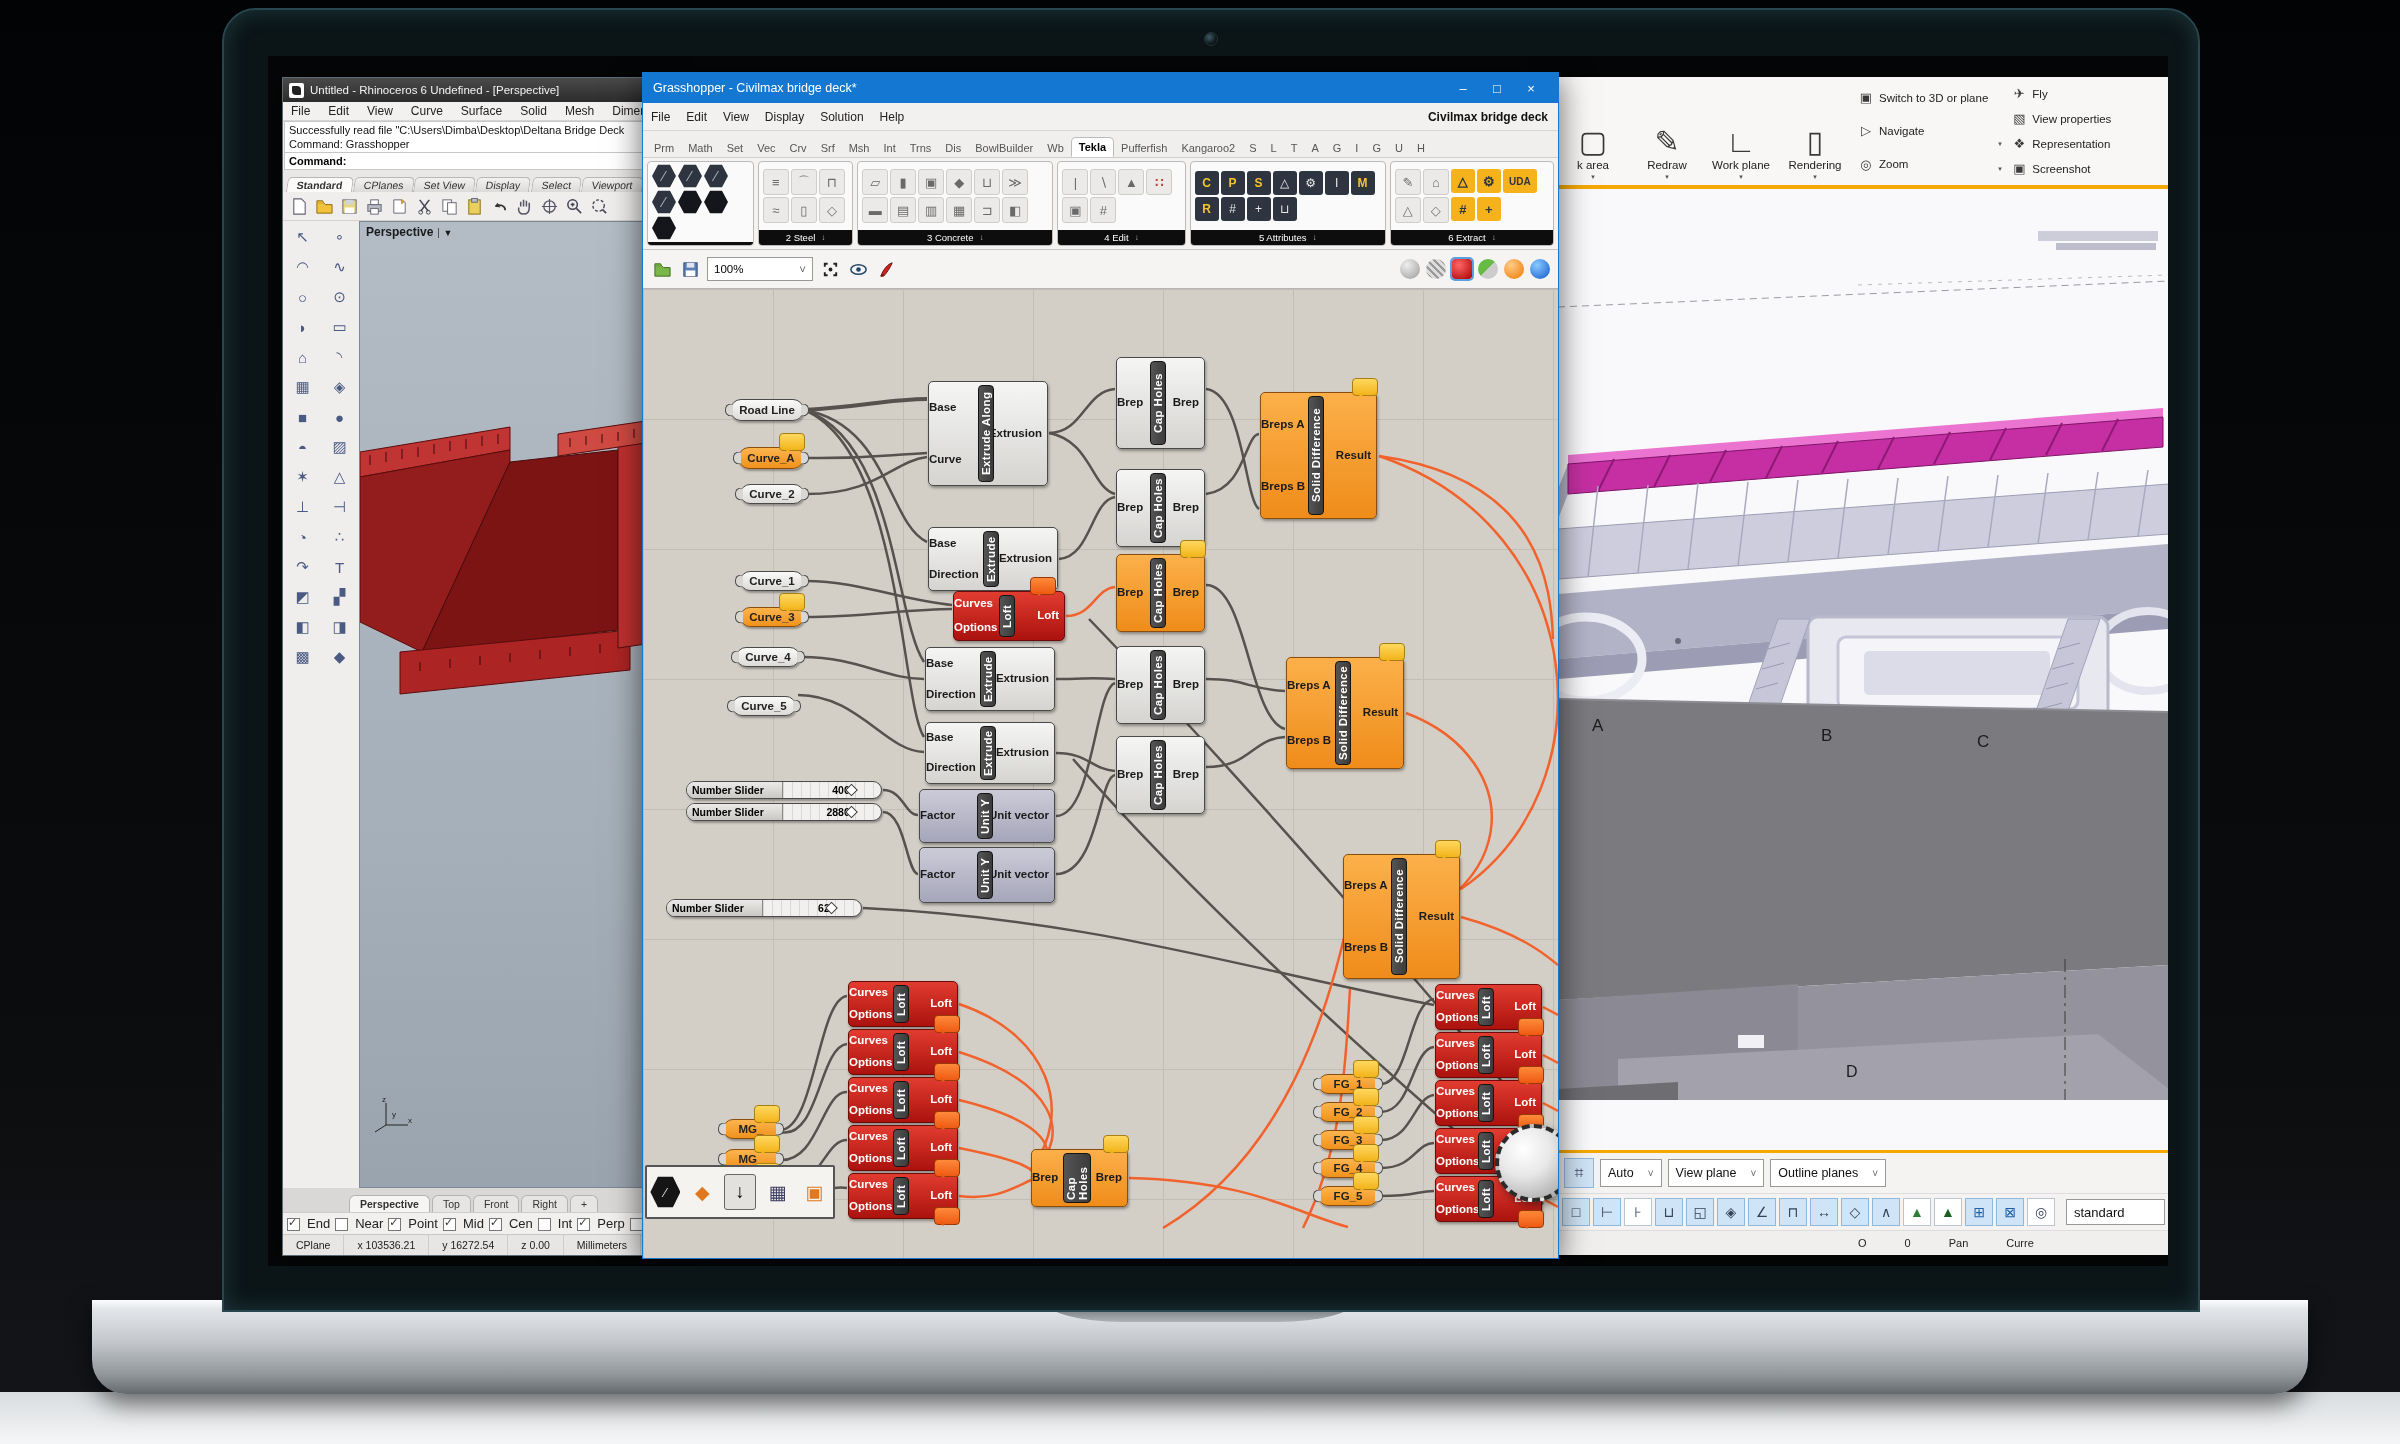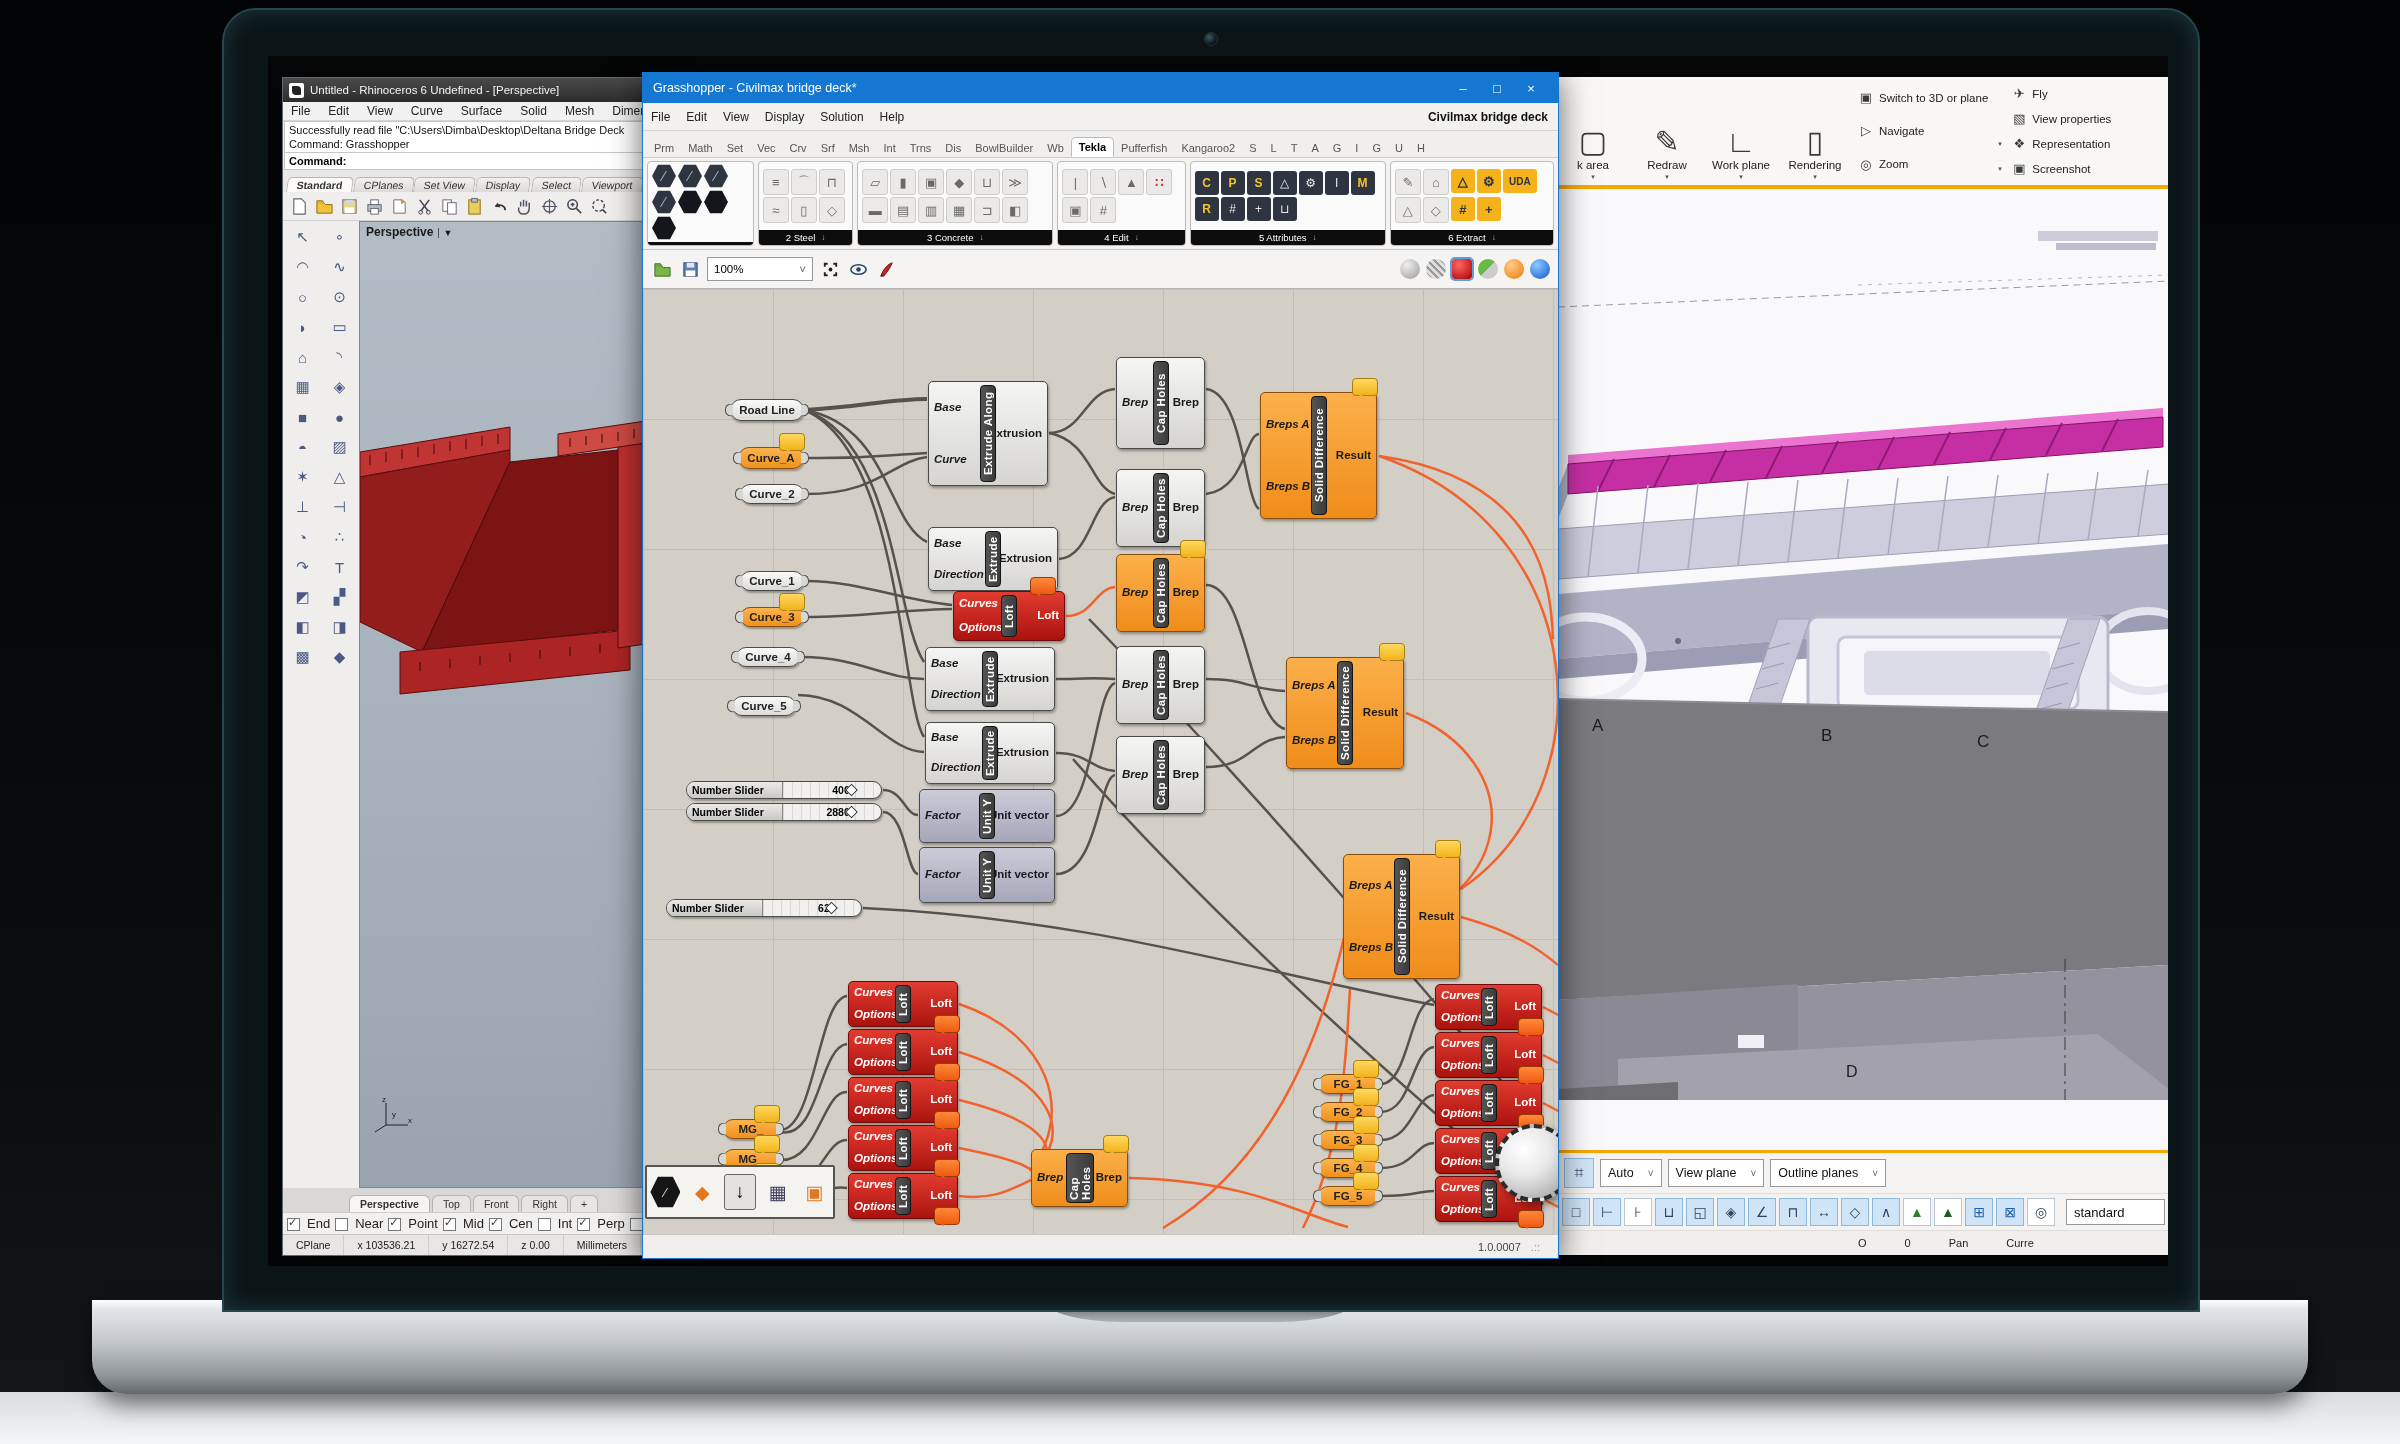--- a/index.html
+++ b/index.html
@@ -99,21 +99,21 @@
   .pill.orange{background:linear-gradient(180deg,#fcb44e,#f0921d);border-color:#8a4d0c;}
   .pill::before,.pill::after{content:"";position:absolute;top:50%;transform:translateY(-50%);width:7px;height:11px;background:#d8d7d4;border:1px solid #4a4a4a;}
   .pill::before{left:-6px;border-radius:6px 0 0 6px;border-right:none;}
   .pill::after{right:-6px;border-radius:0 6px 6px 0;border-left:none;}
   .comp{display:flex;border:1px solid #4a4a4a;border-radius:5px;box-shadow:1px 2px 3px rgba(0,0,0,.35);}
   .comp.gray{background:linear-gradient(180deg,#f5f5f4,#d5d4d1);color:#1a1a1a;}
   .comp.red{background:linear-gradient(180deg,#e23c30,#ab120e);border-color:#6e0a0a;color:#fff;}
   .comp.orange{background:linear-gradient(180deg,#fcb04a,#ef8c1a);border-color:#8a4d0c;color:#1a1a1a;}
   .comp.unit{background:linear-gradient(180deg,#cbcbd8,#a6a6ba);color:#1a1a1a;}
   .comp .col{flex:1;display:flex;flex-direction:column;justify-content:space-around;min-width:0;}
-  .comp .col.in{align-items:flex-start;padding-left:5px;font-style:italic;}
+  .comp .col.in{align-items:flex-start;}
   .comp .col.out{align-items:flex-end;padding-right:5px;}
   .comp .port{font-size:11.5px;font-weight:700;white-space:nowrap;line-height:1;}
   .comp .vlabel{flex:0 0 auto;align-self:stretch;margin:3px 1px;background:linear-gradient(90deg,#3b3b3b,#555);
       color:#fff;border:1px solid #141414;border-radius:4px;writing-mode:vertical-rl;transform:rotate(180deg);
       display:flex;align-items:center;justify-content:center;font-size:11.5px;font-weight:700;letter-spacing:.4px;padding:2px 1px;}
   .slider{display:flex;border:1px solid #4a4a4a;border-radius:9px;overflow:hidden;background:#f1f0ee;box-shadow:1px 2px 2px rgba(0,0,0,.3);}
   .slider .sl-label{flex:0 0 44%;background:linear-gradient(180deg,#eceae8,#c9c8c5);font-size:10.5px;font-weight:700;
       display:flex;align-items:center;padding:0 5px;border-right:1px solid #8a8886;white-space:nowrap;}
   .slider .sl-track{flex:1;position:relative;background:repeating-linear-gradient(90deg,#d9d8d5 0 1px,transparent 1px 9px);}
   .slider .sl-val{position:absolute;right:32%;top:0;bottom:0;display:flex;align-items:center;font-size:10.5px;font-weight:700;}
@@ -1144,21 +1144,17 @@
             </div>
           <div id="gh-sphere"></div>
           <div id="gh-minibar">
             <span class="mb hex">⁄</span>
             <span class="mb" style="color:#e07820;">◆</span>
             <span class="mb pressed">↓</span>
             <span class="mb" style="color:#3a3a5e;">▦</span>
             <span class="mb" style="color:#e07820;">▣</span>
           </div>
         </div>
-        <div id="gh-status">
-          <span>1.0.0007</span>
-          <span style="color:#999;">.::</span>
-        </div>
       </section>
 
     </div>
   </div>
 </div>
 
 </body></html>

